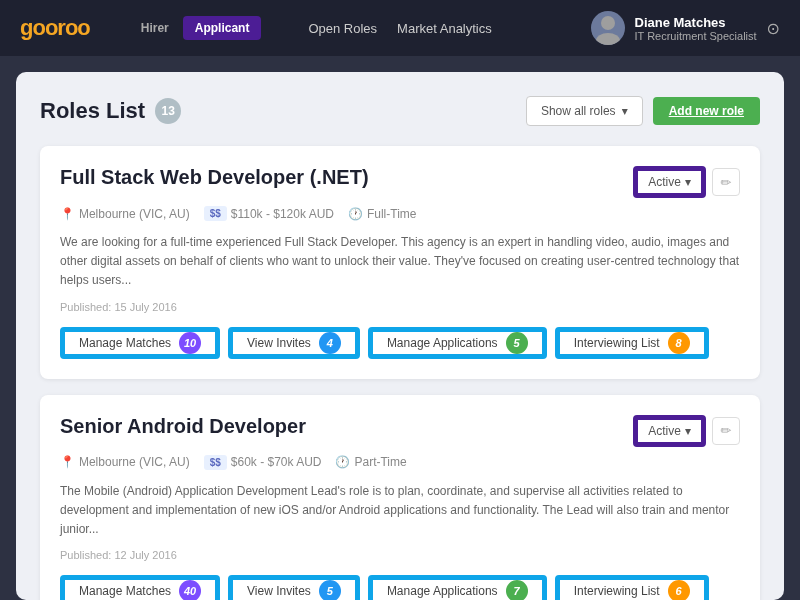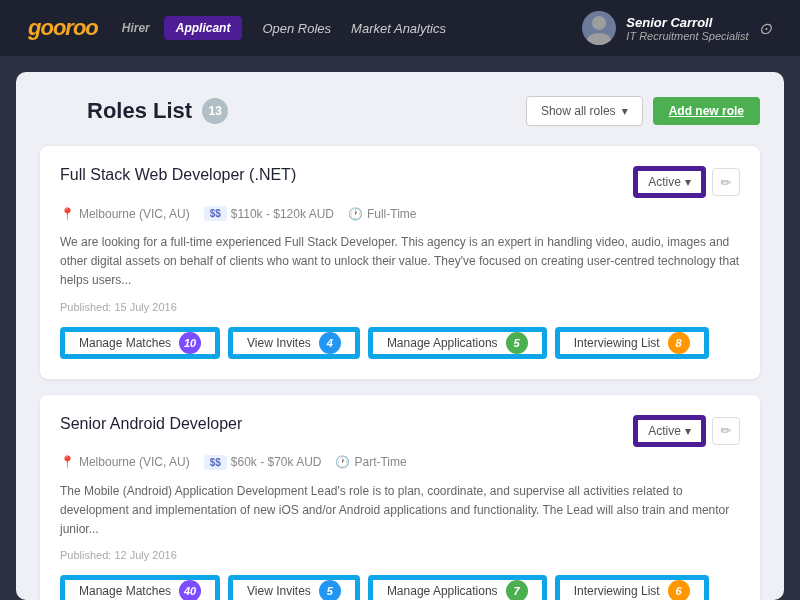--- a/index.html
+++ b/index.html
@@ -10,23 +10,22 @@
       height: 600px;
       overflow: hidden;
     }
 
     
     .header {
       background: #1e2130;
       height: 56px;
       display: flex;
       align-items: center;
-      padding: 0 28px;
-      gap: 4px;
-      font-style: italic;
+      padding: 0 20px;
+      gap: 31px;
     }
     .logo {
       font-size: 22px;
       font-weight: 800;
       color: #f5a623;
       letter-spacing: -1px;
       margin-right: 8px;
     }
     .nav-tabs {
       display: flex;
@@ -91,21 +90,20 @@
     
     .page-header {
       display: flex;
       align-items: center;
       margin-bottom: 20px;
     }
     .page-title {
       font-size: 22px;
       font-weight: 700;
       color: #1e2130;
-      margin-left: 47px;
     }
     .count-badge {
       background: #b0bec5;
       color: #fff;
       border-radius: 50%;
       width: 26px;
       height: 26px;
       font-size: 12px;
       font-weight: 700;
       display: flex;
@@ -150,22 +148,22 @@
       padding: 20px;
       margin-bottom: 16px;
       box-shadow: 0 1px 4px rgba(0,0,0,0.08);
     }
     .role-card-header {
       display: flex;
       align-items: flex-start;
       margin-bottom: 8px;
     }
     .role-title {
-      font-size: 16px;
-      font-weight: 400;
+      font-size: 20px;
+      font-weight: 700;
       color: #1e2130;
       flex: 1;
     }
     .role-status {
       display: flex;
       align-items: center;
       gap: 6px;
       margin-left: auto;
     }
     .status-dropdown {
@@ -282,21 +280,21 @@
     <span class="nav-link">Market Analytics</span>
   </div>
   <div class="user-section">
     <div class="avatar">
       <svg width="34" height="34" viewBox="0 0 34 34">
         <circle cx="17" cy="12" r="7" fill="#9e9e9e"></circle>
         <ellipse cx="17" cy="30" rx="12" ry="8" fill="#9e9e9e"></ellipse>
       </svg>
     </div>
     <div class="user-info">
-      <span class="user-name">Senior Carroll</span>
+      <span class="user-name">Diane Matches</span>
       <span class="user-role">IT Recruitment Specialist</span>
     </div>
     <span class="settings-icon">⊙</span>
   </div>
 </div>
 
 <div class="main">
 
   <div class="page-header">
     <span class="page-title">Roles List</span>

